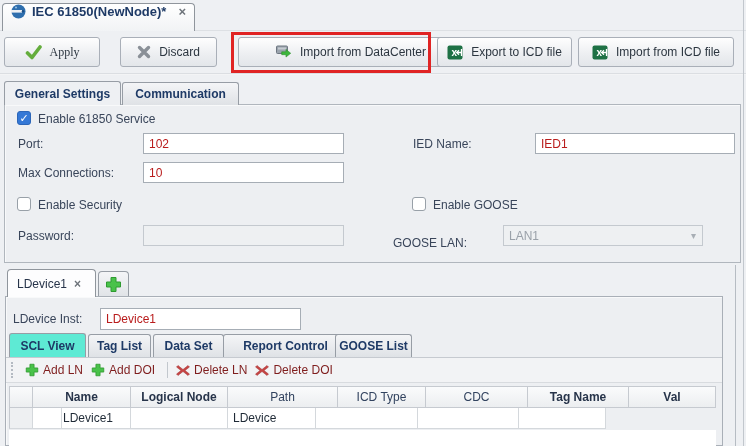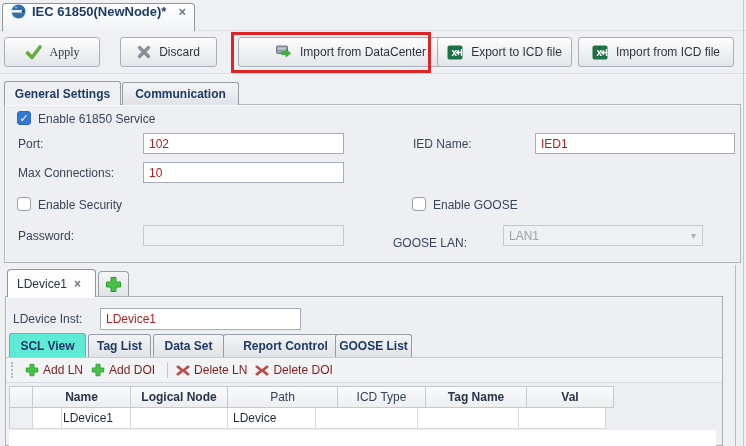--- a/index.html
+++ b/index.html
@@ -363,20 +363,23 @@
         </div>
       <div class="hcell c2 hbold">
           <span>Logical Node</span>
         </div>
       <div class="hcell c3">
           <span>Path</span>
         </div>
       <div class="hcell c4">
           <span>ICD Type</span>
         </div>
+      <div class="hcell c5">
+          <span>CDC</span>
+        </div>
       <div class="hcell c6 hbold">
           <span>Tag Name</span>
         </div>
       <div class="hcell c7 hbold">
           <span>Val</span>
         </div>
     </div>
     <div class="grid-row">
       <div class="dcell sel c0"></div>
       <div class="dcell name c1">

